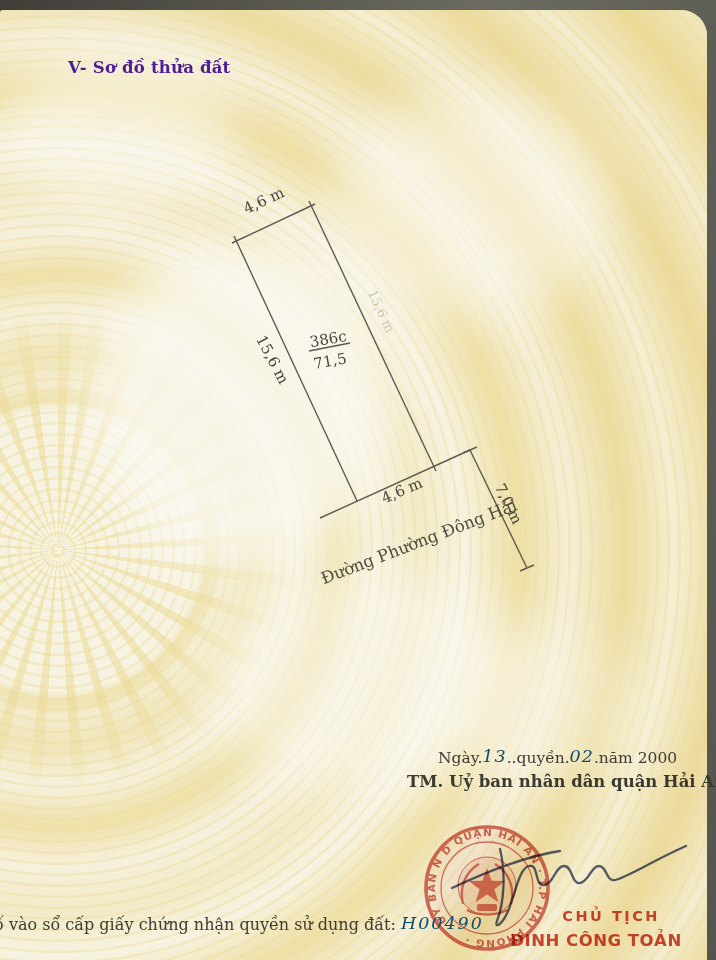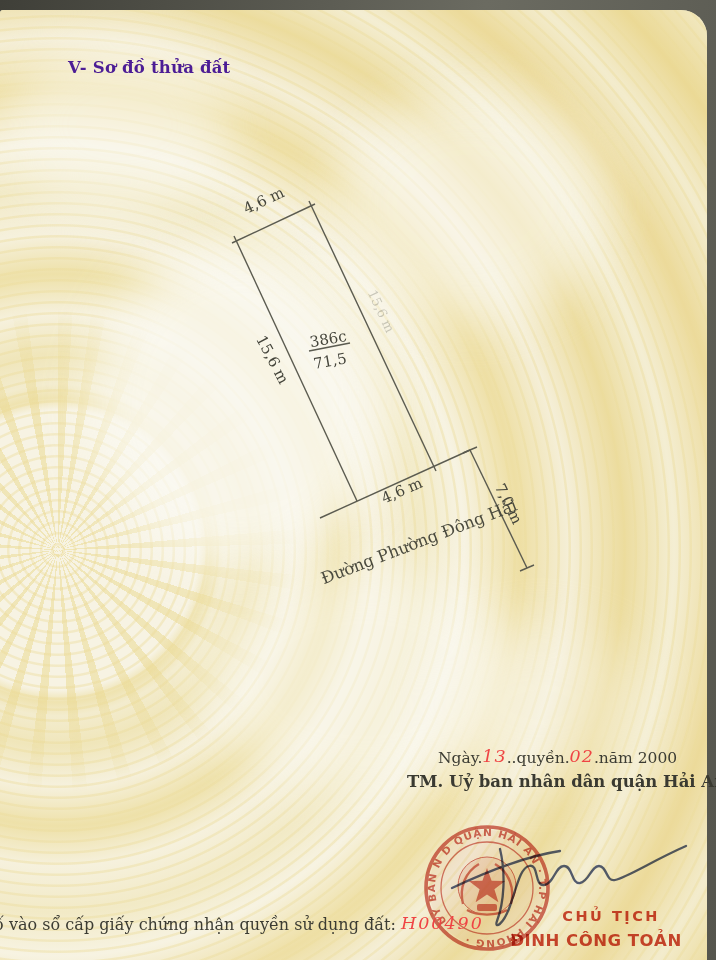--- a/index.html
+++ b/index.html
@@ -52,21 +52,21 @@
 
   svg.overlay{position:absolute;left:0;top:0;width:716px;height:960px;pointer-events:none;}
   .plotline{stroke:#5b5b50;stroke-width:1.4;fill:none;}
   .dimtext{fill:#45453b;font-family:"DejaVu Serif","Liberation Serif",serif;font-size:15px;}
   .roadtext{fill:#4a4a3e;font-family:"DejaVu Serif","Liberation Serif",serif;font-size:16.5px;}
   .fainttext{fill:#7d7d70;opacity:.38;font-size:13px;}
 
   .txt{position:absolute;color:#4c1d95;white-space:nowrap;}
   .title{left:68px;top:58px;font-weight:bold;font-size:16.5px;letter-spacing:.2px;}
   .dateline{left:438px;top:747px;font-size:15.5px;color:#3c3c33;}
-  .hand{font-style:italic;font-family:"DejaVu Serif",serif;font-size:17.5px;color:#ef4444;letter-spacing:1px;position:relative;top:-1px;}
+  .hand{font-style:italic;font-family:"DejaVu Serif",serif;font-size:17.5px;color:#0c4a6e;letter-spacing:1px;position:relative;top:-1px;}
   .authority{left:407px;top:772px;font-weight:bold;font-size:16.5px;color:#3a3a31;}
   .redline{font-family:"DejaVu Sans","Liberation Sans",sans-serif;font-weight:bold;color:#cf4936;mix-blend-mode:multiply;}
   .chutich{left:540px;top:908px;width:120px;text-align:right;font-size:14.5px;letter-spacing:2.5px;}
   .signer{left:496px;top:931px;width:200px;text-align:center;font-size:16.5px;letter-spacing:.5px;}
   .footerline{left:-6px;top:914px;font-size:16px;color:#3c3c33;}
   .stampwrap{position:absolute;left:417px;top:818px;width:140px;height:140px;mix-blend-mode:multiply;opacity:.9;}
   .sigwrap{mix-blend-mode:multiply;}
 </style>
 </head>
 <body>

